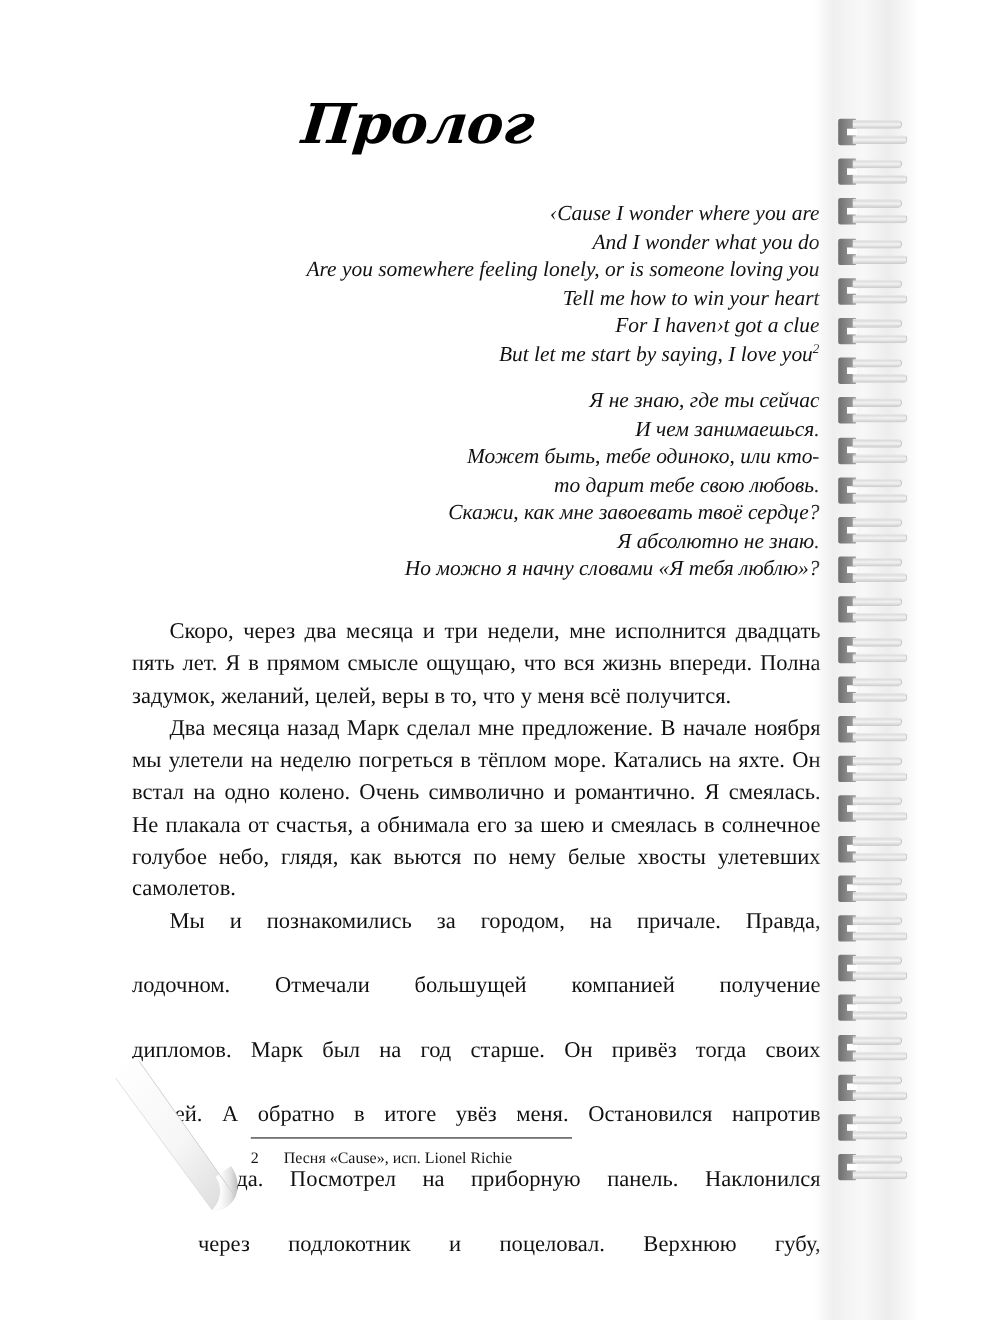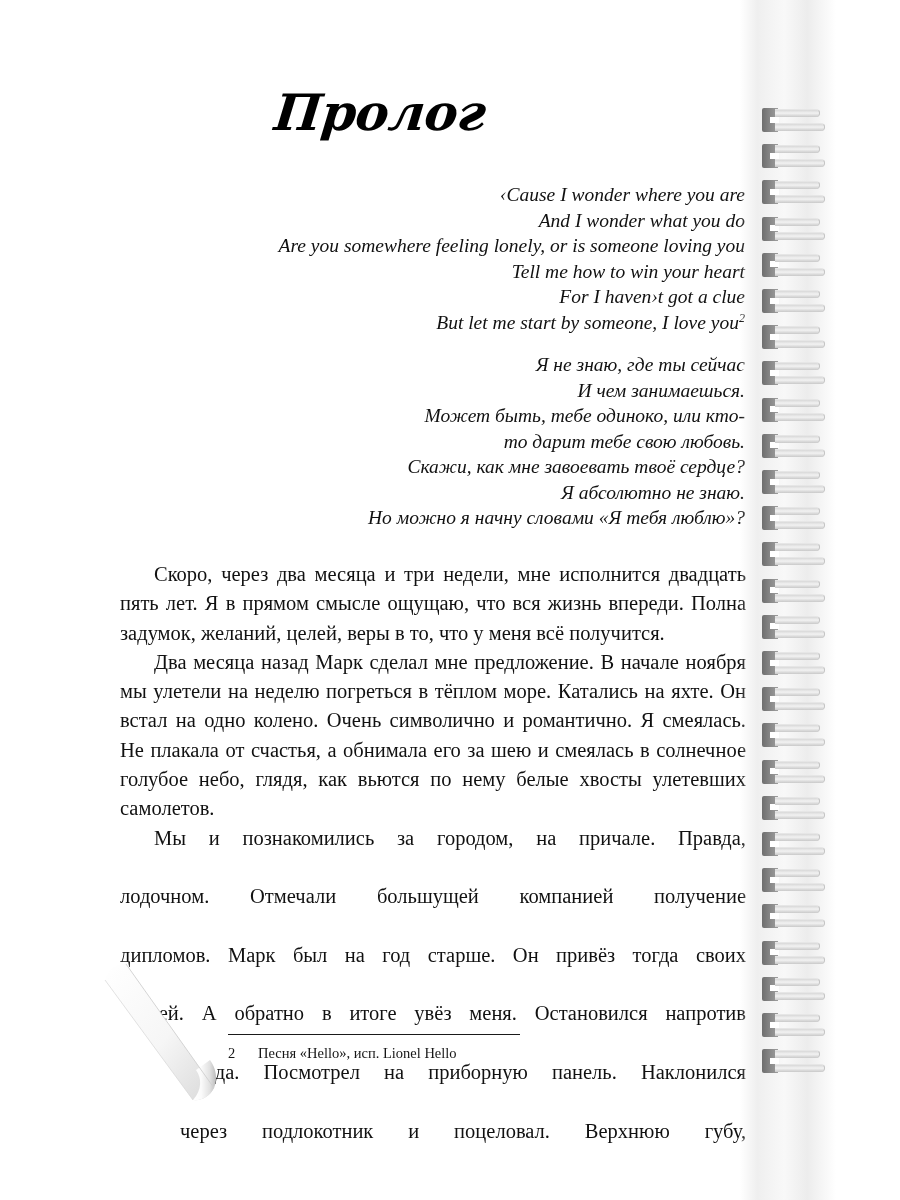--- a/index.html
+++ b/index.html
@@ -180,21 +180,21 @@
 <div id="page-sheet">
 
   <div id="page-title">Пролог</div>
 
   <div id="epigraph-en" class="epigraph">
     <div class="epigraph-line">‹Cause I wonder where you are</div>
     <div class="epigraph-line">And I wonder what you do</div>
     <div class="epigraph-line">Are you somewhere feeling lonely, or is someone loving you</div>
     <div class="epigraph-line">Tell me how to win your heart</div>
     <div class="epigraph-line">For I haven›t got a clue</div>
-    <div class="epigraph-line"><span>But let me start by someone, I love you</span><sup class="footnote-ref">2</sup></div>
+    <div class="epigraph-line"><span>But let me start by saying, I love you</span><sup class="footnote-ref">2</sup></div>
   </div>
 
   <div id="epigraph-ru" class="epigraph">
     <div class="epigraph-line">Я не знаю, где ты сейчас</div>
     <div class="epigraph-line">И чем занимаешься.</div>
     <div class="epigraph-line">Может быть, тебе одиноко, или кто-</div>
     <div class="epigraph-line">то дарит тебе свою любовь.</div>
     <div class="epigraph-line">Скажи, как мне завоевать твоё сердце?</div>
     <div class="epigraph-line">Я абсолютно не знаю.</div>
     <div class="epigraph-line">Но можно я начну словами «Я тебя люблю»?</div>
@@ -208,21 +208,21 @@
       <span class="jline">лодочном. Отмечали большущей компанией получение</span>
       <span class="jline">дипломов. Марк был на год старше. Он привёз тогда своих</span>
       <span class="jline">друзей. А обратно в итоге увёз меня. Остановился напротив</span>
       <span class="jline curl-line-1">подъезда. Посмотрел на приборную панель. Наклонился</span>
       <span class="jline curl-line-2">через подлокотник и поцеловал. Верхнюю губу,</span>
     </p>
   </div>
 
   <div id="footnote-area">
     <div id="footnote-rule"></div>
-    <div id="footnote-text"><span id="footnote-num">2</span><span>Песня «Hello», исп. Lionel Hello</span></div>
+    <div id="footnote-text"><span id="footnote-num">2</span><span>Песня «Cause», исп. Lionel Richie</span></div>
   </div>
 
   <div id="page-curl">
     <svg width="180" height="140" viewBox="0 0 180 140" xmlns="http://www.w3.org/2000/svg">
       <defs>
         <linearGradient id="curlFace" x1="0" y1="0" x2="1" y2="1">
           <stop offset="0%" stop-color="#ffffff"></stop>
           <stop offset="55%" stop-color="#f6f6f6"></stop>
           <stop offset="100%" stop-color="#d9d9d9"></stop>
         </linearGradient>

